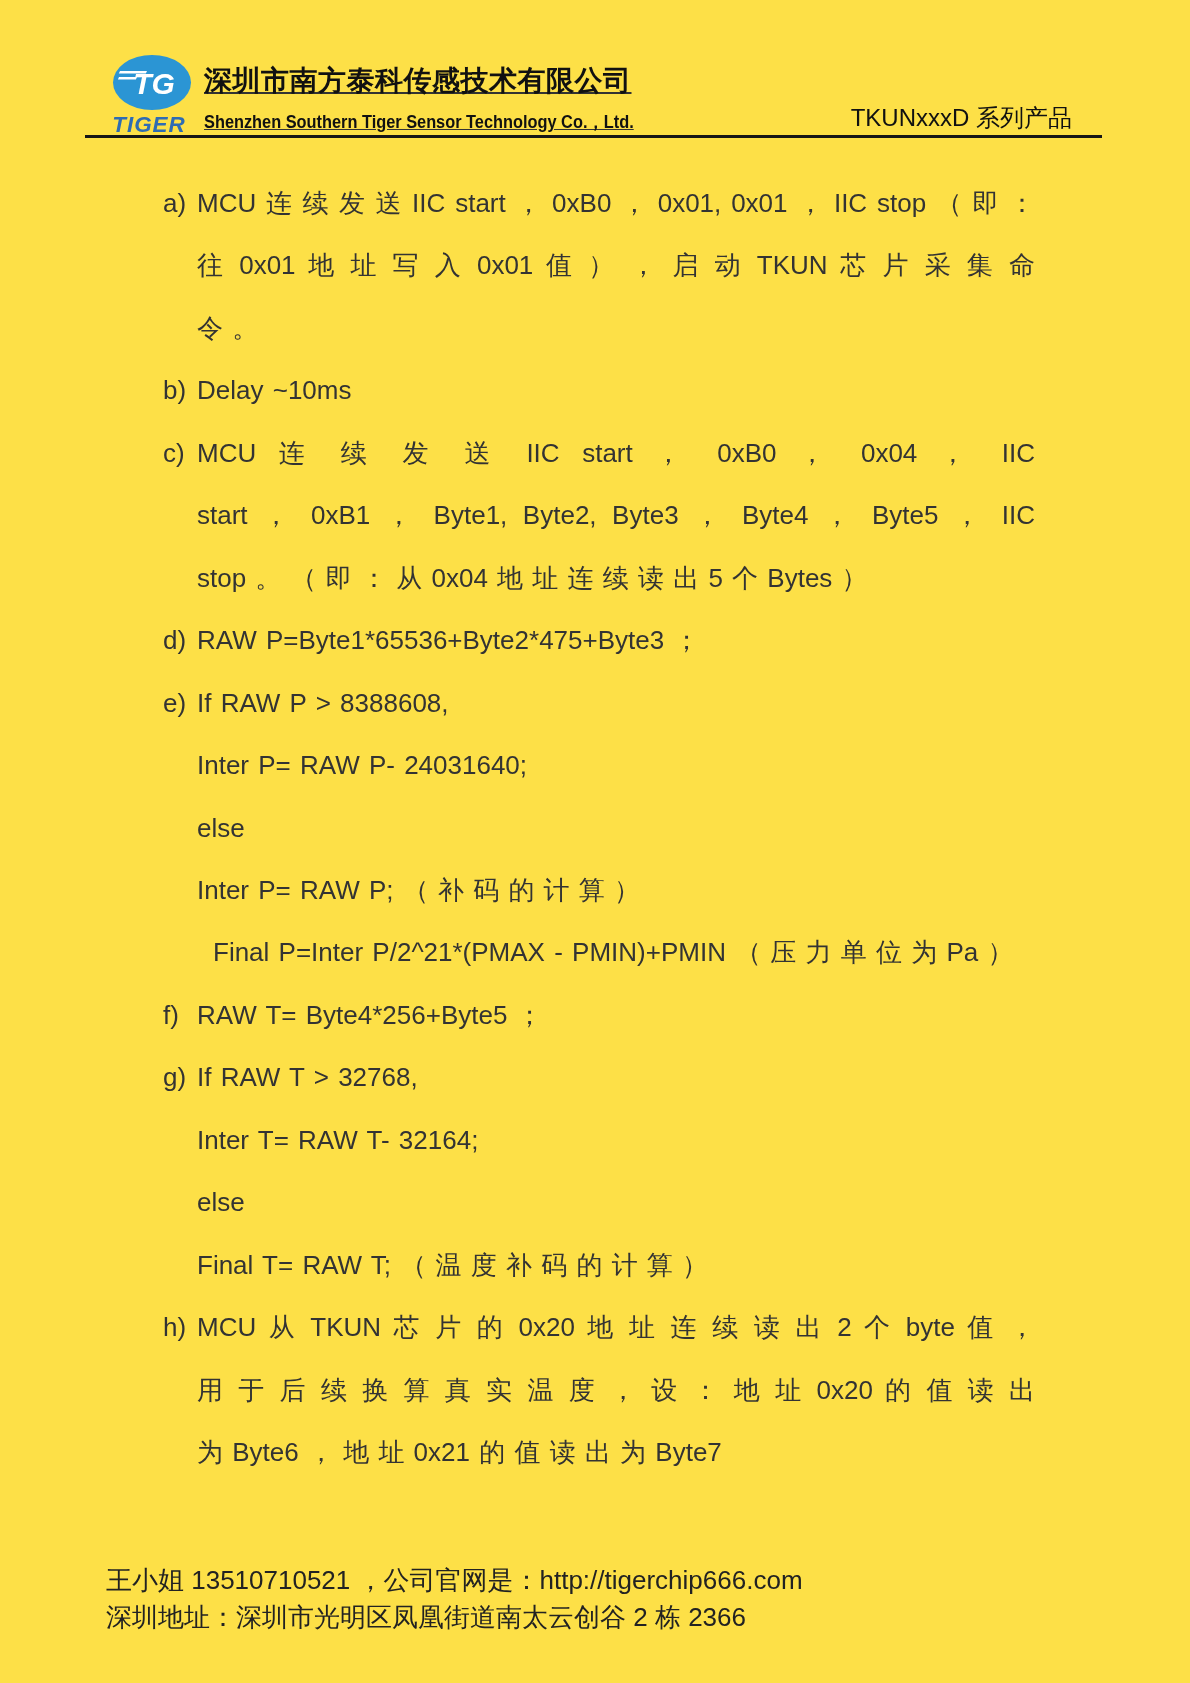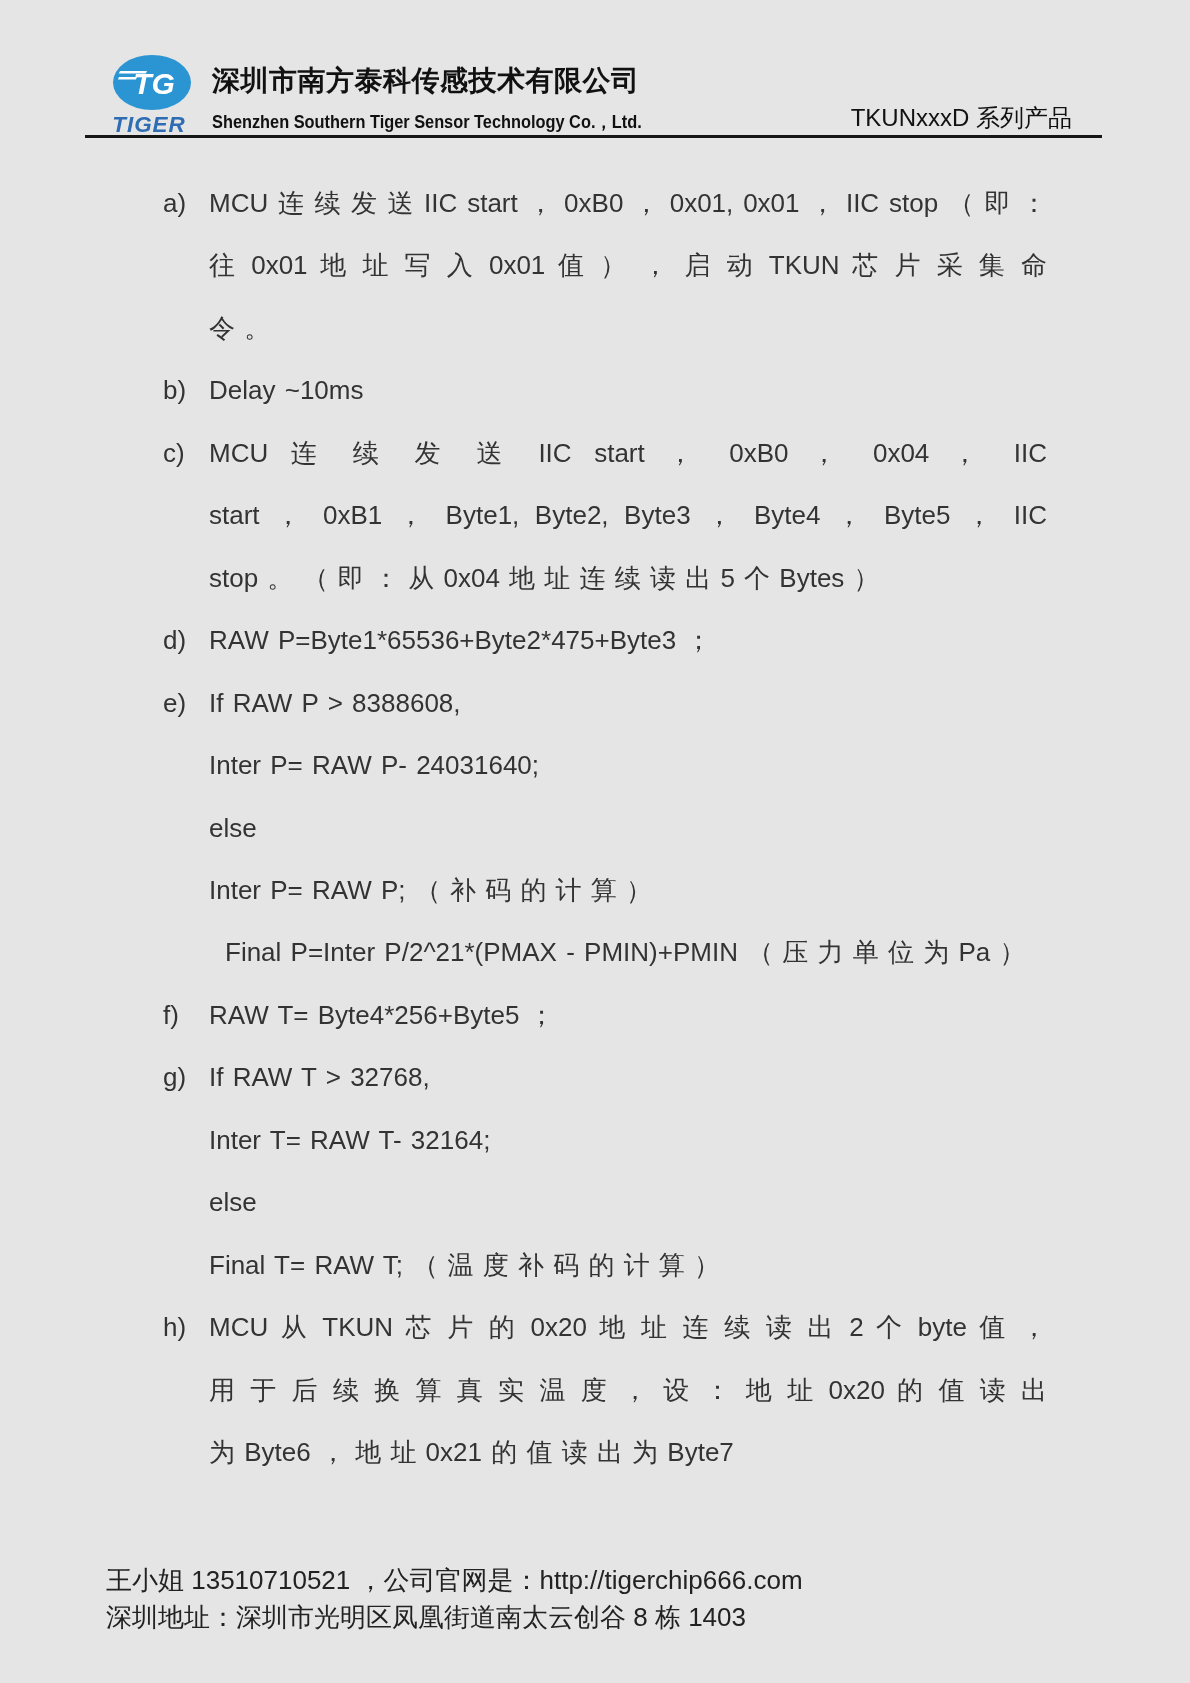--- a/index.html
+++ b/index.html
@@ -1,42 +1,42 @@
 <!DOCTYPE html>
 <html><head>
 <meta charset="utf-8">
 <style>
   html,body{margin:0;padding:0;background:#fff;}
   .page{
-    position:relative;width:1190px;height:1683px;background:#e5e5e5;overflow:hidden;
+    position:relative;width:1190px;height:1683px;background:#fde047;overflow:hidden;
     font-family:"Liberation Sans","DejaVu Sans",sans-serif;color:#333;
   }
   
   .logo{position:absolute;left:98px;top:54px;width:100px;text-align:center;}
   .logo svg{display:block;margin-left:14px;}
   .tiger{
     margin-top:1px;font-size:22px;font-weight:bold;font-style:italic;
     color:#2e6cb3;letter-spacing:1px;transform:scaleX(1.02);transform-origin:left;
   }
-  .cotext{position:absolute;left:212px;top:62px;}
+  .cotext{position:absolute;left:204px;top:62px;text-decoration:underline;}
   .cn{font-size:28px;font-weight:bold;color:#111;letter-spacing:0.5px;}
   .en{
     margin-top:9px;font-size:19px;font-weight:bold;color:#111;
     transform:scaleX(0.86);transform-origin:left;white-space:nowrap;
   }
   .series{position:absolute;right:118px;top:102px;font-size:24px;color:#111;}
   .rule{position:absolute;left:85px;width:1017px;top:135px;height:3px;background:#161616;}
   
   .list{position:absolute;left:155px;top:172px;width:880px;}
   .item{display:flex;}
   .letter{
     width:42px;padding-left:8px;box-sizing:border-box;flex:none;
     line-height:62.45px;font-size:26px;color:#333;
   }
-  .lines{width:838px;flex:none;margin-left:12px;}
+  .lines{width:838px;flex:none;}
   .line{line-height:62.45px;font-size:26px;color:#333;word-spacing:2px;}
   .line.just{text-align:justify;text-align-last:justify;}
   
   .ftr{position:absolute;left:106px;top:1562px;font-size:26px;color:#222;line-height:37px;}
 </style>
 </head>
 <body>
 
 <div class="page">
 
@@ -118,16 +118,16 @@
         <div class="lines">
           <div class="line just">MCU 从 TKUN 芯 片 的 0x20 地 址 连 续 读 出 2 个 byte 值 ，</div>
           <div class="line just">用 于 后 续 换 算 真 实 温 度 ， 设 ： 地 址 0x20 的 值 读 出</div>
           <div class="line">为 Byte6 ， 地 址 0x21 的 值 读 出 为 Byte7</div>
         </div>
       </div>
     </main>
 
   <footer class="ftr">
     <div class="fline">王小姐 13510710521 ，公司官网是：http://tigerchip666.com</div>
-    <div class="fline">深圳地址：深圳市光明区凤凰街道南太云创谷 8 栋 1403</div>
+    <div class="fline">深圳地址：深圳市光明区凤凰街道南太云创谷 2 栋 2366</div>
   </footer>
 
 </div>
 
 </body></html>

